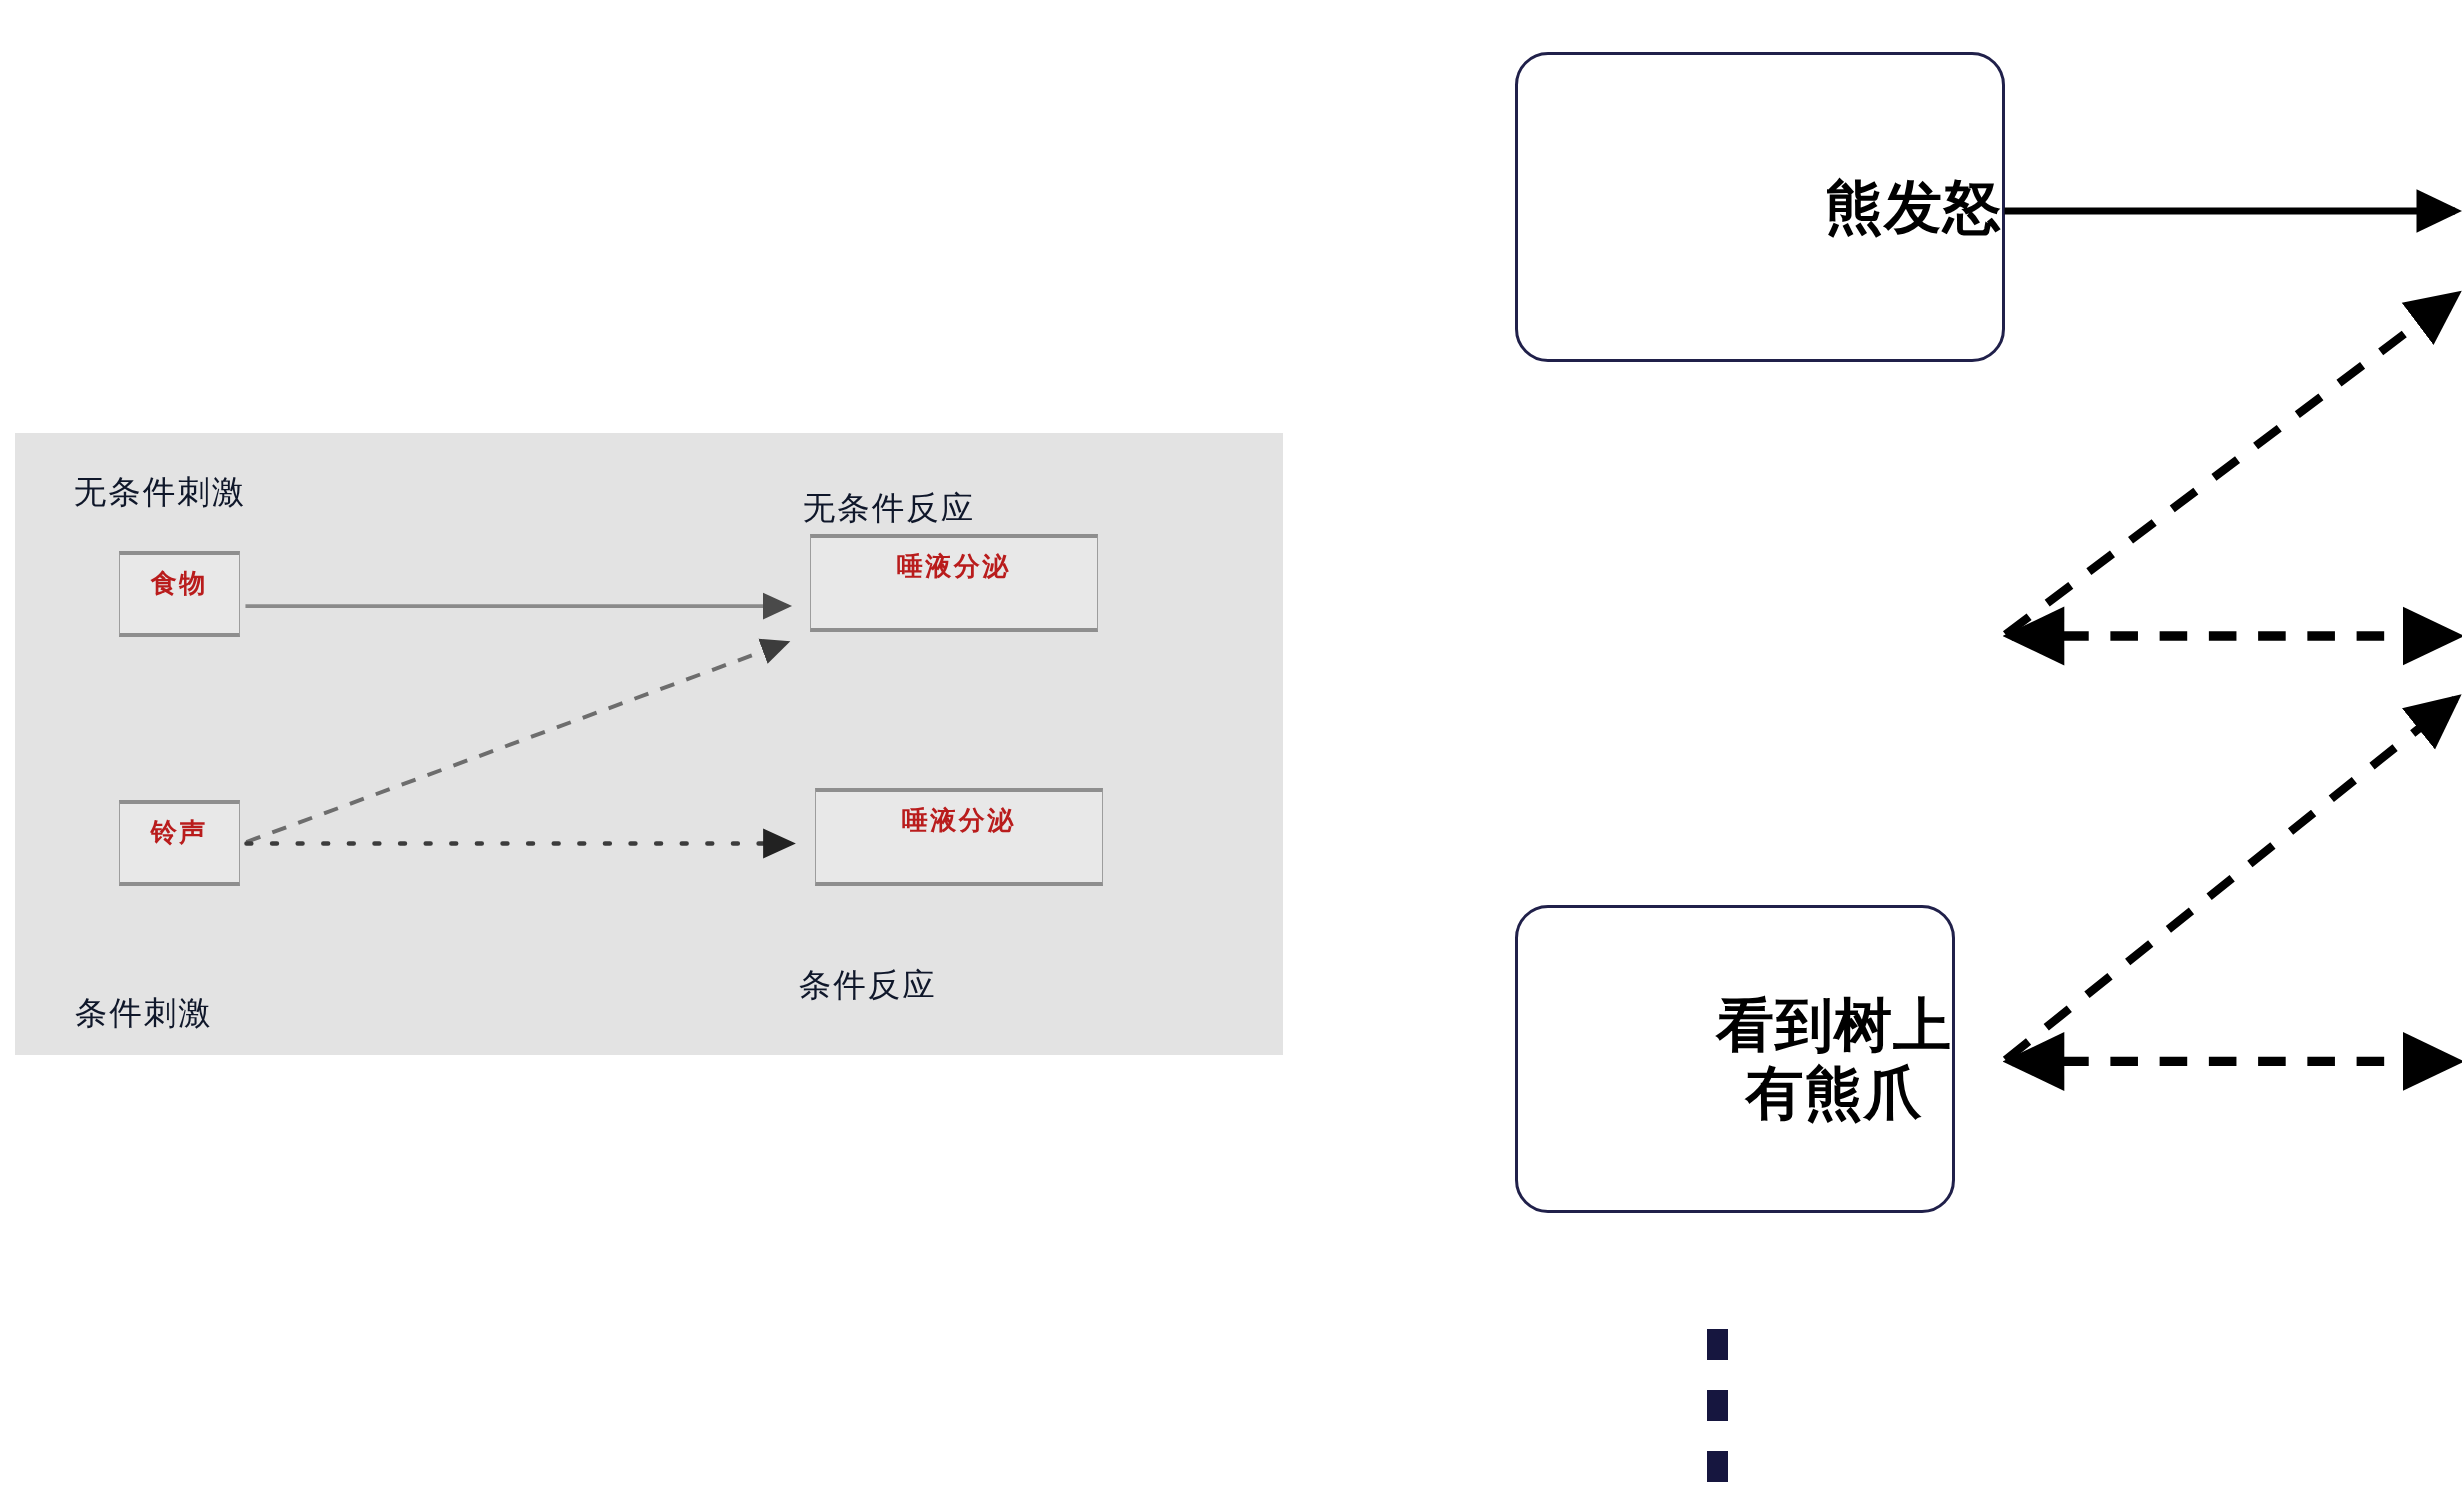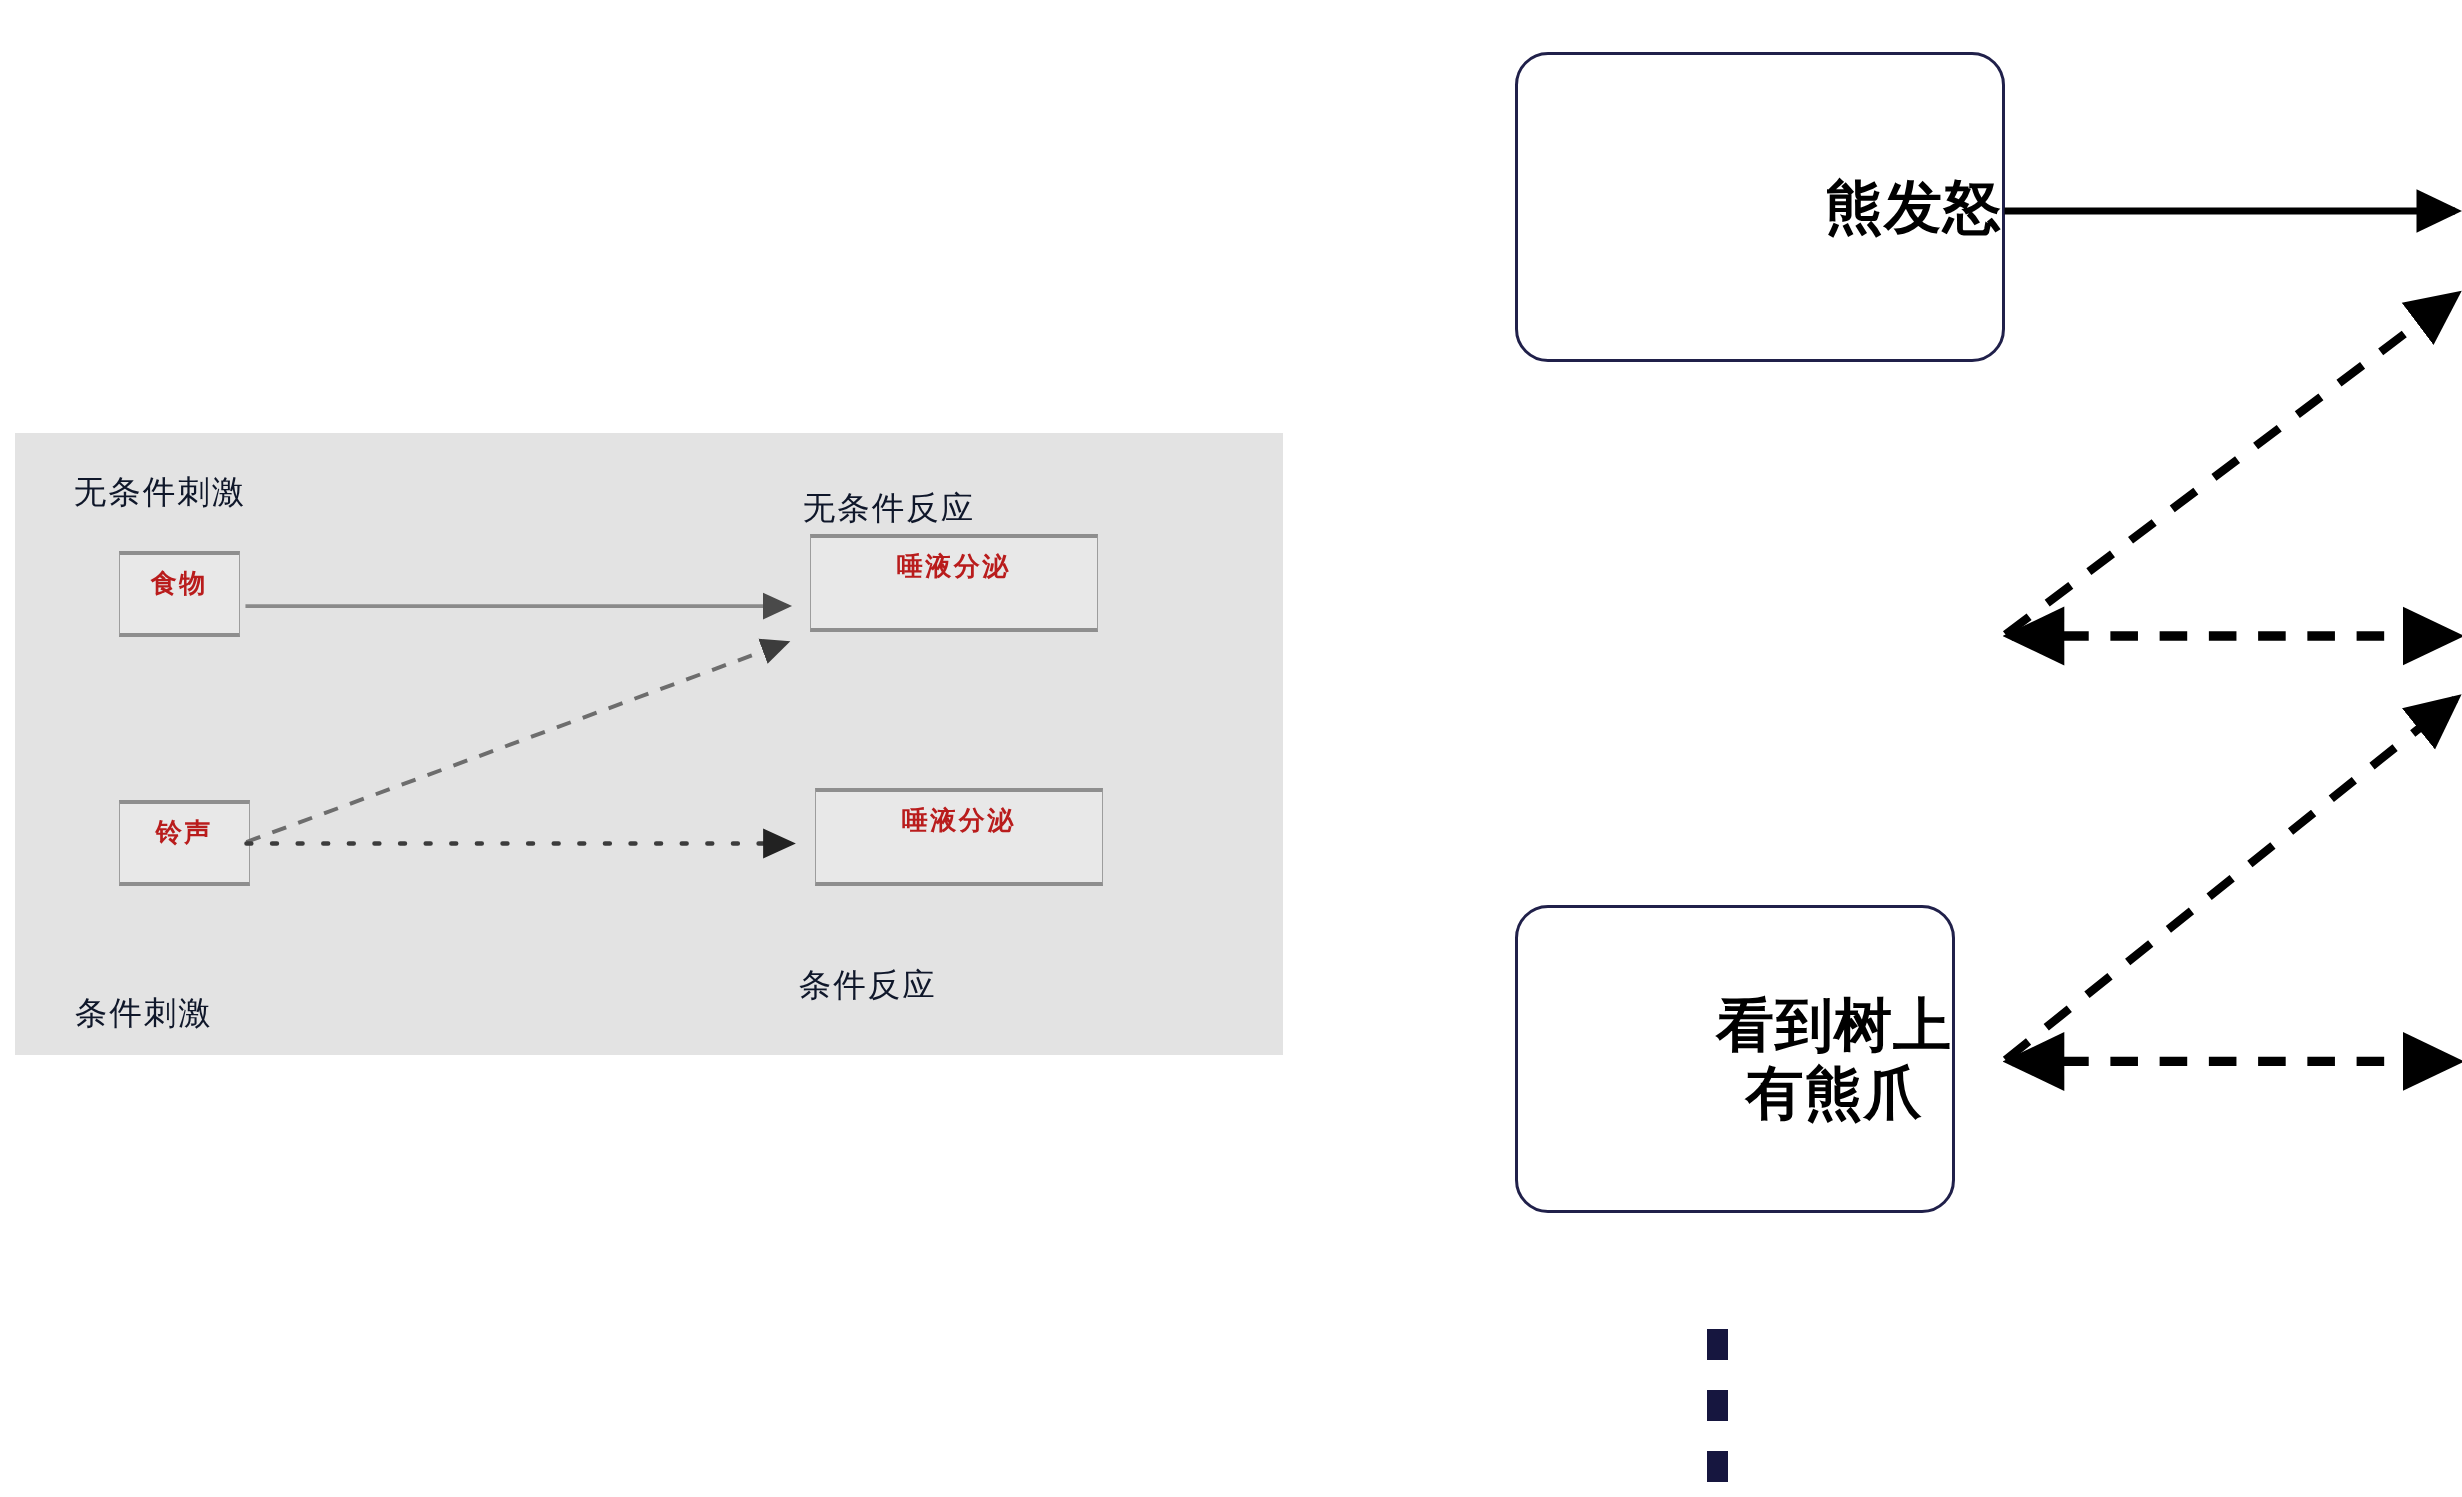--- a/index.html
+++ b/index.html
@@ -53,21 +53,21 @@
     top: 10.8px;
     text-align: center;
     color: #b91c1c;
     font-size: 26px;
     font-weight: 700;
     letter-spacing: 2.5px;
     white-space: nowrap;
     font-family: "DejaVu Sans", "Liberation Sans", sans-serif;
   }
   #pv-box-food  { left: 104px;  top: 118px; width: 121px; height: 86px; }
-  #pv-box-bell  { left: 104px;  top: 367px; width: 131px; height: 86px; }
+  #pv-box-bell  { left: 104px;  top: 367px; width: 121px; height: 86px; }
   #pv-box-sal1  { left: 795px; top: 101px; width: 288px; height: 98px; }
   #pv-box-sal2  { left: 800px; top: 355px; width: 288px; height: 98px; }
 
   #pv-svg {
     position: absolute;
     left: 0; top: 0;
     width: 1268px;
     height: 622px;
   }
 

